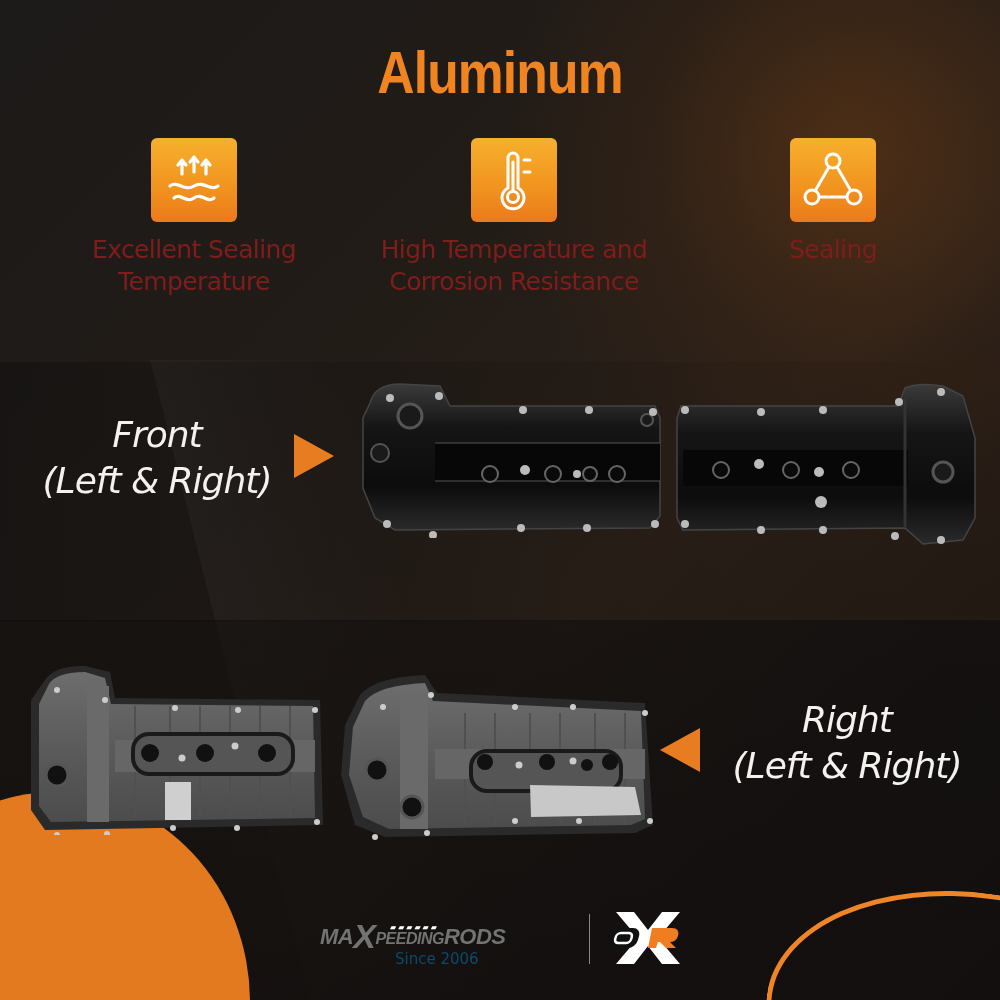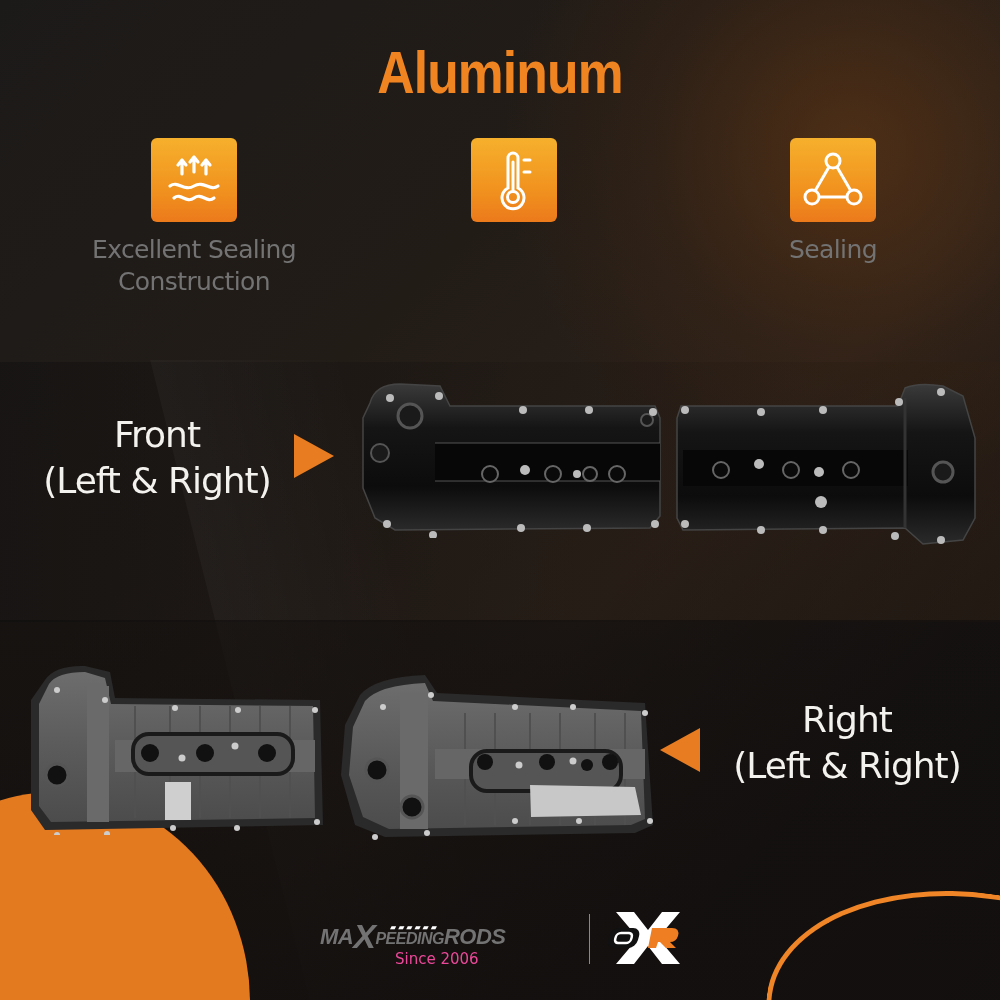--- a/index.html
+++ b/index.html
@@ -48,30 +48,30 @@
 
   .feature {
     position: absolute; top: 138px; width: 330px; text-align: center;
   }
   .feature .icon-box {
     width: 86px; height: 84px; margin: 0 auto; border-radius: 6px;
     background: linear-gradient(180deg, #f6b02c 0%, #f1931f 60%, #ec7a1b 100%);
     display: flex; align-items: center; justify-content: center;
   }
   .feature .label {
-    margin-top: 12px; font-size: 25px; line-height: 32px; color: #737373;
+    margin-top: 12px; font-size: 25px; line-height: 32px; color: #7f1d1d;
     font-family: "DejaVu Sans", sans-serif; letter-spacing: -0.6px;
   }
   .f1 { left: 29px; }
   .f2 { left: 349px; }
   .f3 { left: 668px; }
 
   .side-label {
     position: absolute; text-align: center; font-size: 36px; line-height: 46px;
-    color: #f4f2ef; font-family: "DejaVu Sans", sans-serif; letter-spacing: -1px;
+    color: #f4f2ef; font-family: "DejaVu Sans", sans-serif; letter-spacing: -1px; font-style: italic;
   }
   .front-label { left: 22px; top: 412px; width: 270px; }
   .back-label { left: 712px; top: 697px; width: 270px; }
 
   .arrow-right {
     position: absolute; left: 294px; top: 434px; width: 0; height: 0;
     border-top: 22px solid transparent; border-bottom: 22px solid transparent;
     border-left: 40px solid #e87c20;
   }
   .arrow-left {
@@ -83,21 +83,21 @@
   .part { position: absolute; }
   .footer {
     position: absolute; left: 300px; top: 905px; width: 400px; height: 70px;
   }
   .brand-text {
     position: absolute; left: 20px; top: 8px; font-family: "Liberation Sans", sans-serif;
     font-style: italic; font-weight: 700; font-size: 22px; color: #737373; letter-spacing: -0.5px;
   }
   .brand-text .x { font-size: 34px; position: relative; top: 4px; }
   .since {
-    position: absolute; left: 95px; top: 45px; font-size: 15px; color: #ec4899;
+    position: absolute; left: 95px; top: 45px; font-size: 15px; color: #0c4a6e;
     font-family: "DejaVu Sans", sans-serif;
   }
   .checker {
     position: absolute; left: 90px; top: 18px; font-size: 8px; color: #fff; letter-spacing: 2px;
     font-style: italic; font-weight: 700;
   }
   .divider {
     position: absolute; left: 589px; top: 914px; width: 1px; height: 50px; background: #8a8886;
   }
   .xor-logo { position: absolute; left: 608px; top: 910px; width: 80px; height: 56px; }
@@ -119,32 +119,36 @@
     <svg width="60" height="60" viewBox="0 0 60 60" fill="none" stroke="#fff" stroke-width="3.2" stroke-linecap="round" stroke-linejoin="round">
       <path d="M18 24 V12 M14 15 L18 10 L22 15"></path>
       <path d="M30 22 V8 M26 12 L30 7 L34 12"></path>
       <path d="M42 24 V12 M38 15 L42 10 L46 15"></path>
       <path d="M6 36 C14 30 20 42 30 36 C40 30 46 42 54 36"></path>
       <path d="M10 48 C17 42 22 54 30 48 C38 42 43 54 50 48"></path>
     </svg>
   </div>
   <div class="label">
     <div>Excellent Sealing</div>
-    <div>Construction</div>
+    <div>Temperature</div>
   </div>
 </div>
 
 <div class="feature f2">
   <div class="icon-box">
     <svg width="60" height="64" viewBox="0 0 60 64" fill="none" stroke="#fff" stroke-width="3" stroke-linecap="round">
       <path d="M24 40 V10 A5 5 0 0 1 34 10 V40 A11 11 0 1 1 24 40 Z"></path>
       <circle cx="29" cy="49" r="5.5"></circle>
       <path d="M29 43 V14"></path>
       <path d="M40 12 H46 M40 24 H46"></path>
     </svg>
+  </div>
+  <div class="label">
+    <div>High Temperature and</div>
+    <div>Corrosion Resistance</div>
   </div>
 </div>
 
 <div class="feature f3">
   <div class="icon-box">
     <svg width="66" height="62" viewBox="0 0 66 62" fill="none" stroke="#fff" stroke-width="3">
       <circle cx="33" cy="12" r="7"></circle>
       <circle cx="12" cy="48" r="7"></circle>
       <circle cx="54" cy="48" r="7"></circle>
       <path d="M29 18 L15 42 M37 18 L51 42 M19 48 H47"></path>

